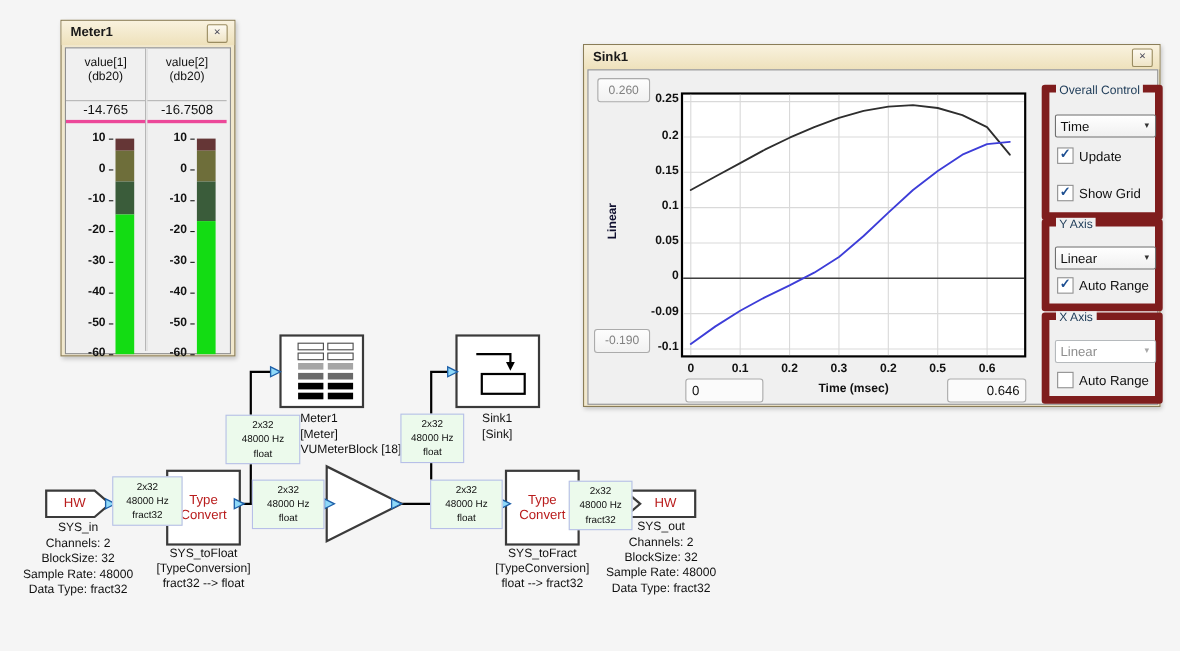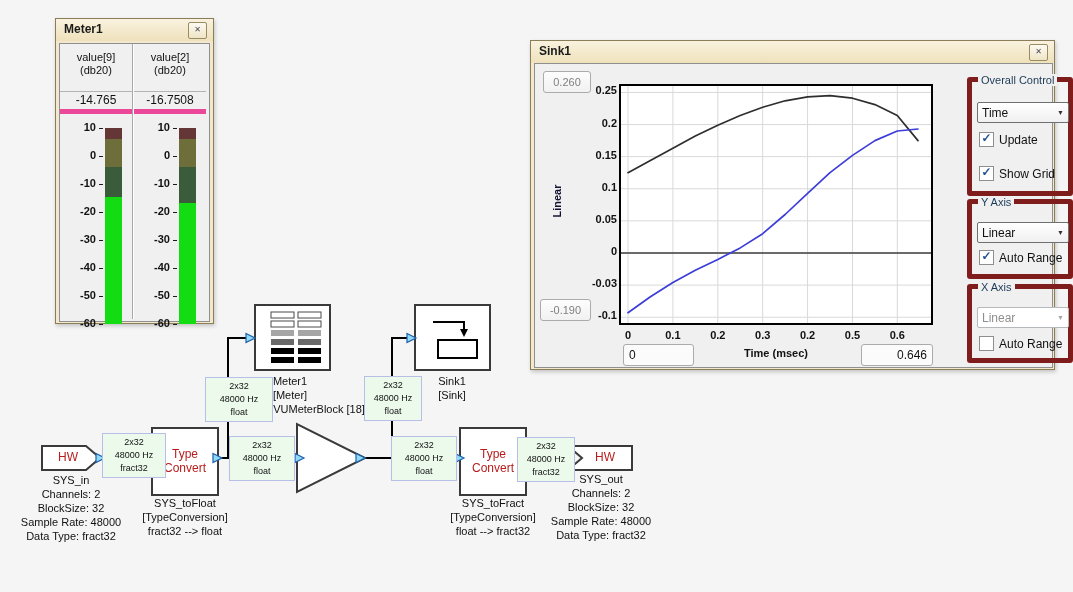--- a/index.html
+++ b/index.html
@@ -11,37 +11,37 @@
   .titlebar .title{position:absolute;left:8px;top:3px;font-size:12px;font-weight:bold;color:#1a1a1a;}
   .closebtn{position:absolute;right:6px;top:3px;width:17px;height:15px;border:1px solid #9a8c61;border-radius:2px;
             background:linear-gradient(#fdfaf1,#efe4c6);font-size:8px;line-height:14px;text-align:center;color:#4a4a5a;cursor:default;}
   .win-body{position:absolute;background:#f0f0f0;border:1px solid #8f8f8f;}
 
   
   .mcols{position:absolute;left:4px;top:25px;width:147px;height:275px;display:flex;}
   .mcol{width:72px;position:relative;}
   .mdivider{width:1px;background:#a8a8a8;border-right:1px solid #ffffff;}
   .col-header{height:40px;padding-top:7px;text-align:center;font-size:11px;line-height:13px;color:#111;border-bottom:1px solid #b4b4b4;}
-  .col-value{height:17px;line-height:17px;text-align:center;font-size:12px;color:#111;border-bottom:5px solid #ec4899;}
+  .col-value{height:17px;line-height:17px;text-align:center;font-size:12px;color:#111;border-bottom:3px solid #ec4899;}
   .meter-area{position:relative;height:210px;}
   .mtick{position:absolute;left:2px;width:34px;text-align:right;font-size:11px;font-weight:bold;color:#111;}
   .mdash{position:absolute;left:39px;width:4px;height:1px;background:#1a1a1a;}
   .mseg{position:absolute;left:45px;width:17px;}
 
   
   .val-box{position:absolute;height:20px;border:1px solid #ababab;border-radius:3px;background:linear-gradient(#fdfdfd,#f1f1f1);
            font-size:11px;line-height:20px;text-align:center;color:#808080;}
   .val-box.editable{background:#fbfbfb;color:#111;font-size:12px;}
   .rot-label{position:absolute;width:60px;height:14px;text-align:center;font-size:11px;font-weight:bold;color:#101030;
              transform:rotate(-90deg);}
   .plot-frame{position:absolute;border:2px solid #000;background:#fff;}
   .tick-x{position:absolute;width:40px;text-align:center;font-size:11px;font-weight:bold;color:#111;}
   .tick-y{position:absolute;right:0;width:48px;text-align:right;font-size:11px;font-weight:bold;color:#111;}
   .xaxis-caption{position:absolute;font-size:11px;font-weight:bold;color:#111;text-align:center;}
-  .groupbox{position:absolute;left:436px;width:96px;border:5px solid #7f1d1d;border-radius:3px;}
+  .groupbox{position:absolute;left:416px;width:96px;border:7px solid #7f1d1d;border-radius:3px;}
   .groupbox .legend{position:absolute;top:-8px;left:6px;background:#f0f0f0;padding:0 3px;font-size:11px;color:#1c3a57;white-space:nowrap;}
   .dropdown{position:absolute;left:5px;width:82px;height:19px;border:1px solid #707070;border-radius:2px;
             background:linear-gradient(#ffffff,#f0f0f0);font-size:12px;display:flex;align-items:center;justify-content:space-between;padding:0 4px;color:#111;}
   .dropdown .arrow{font-size:7px;color:#333;}
   .dropdown.disabled{border-color:#b5b9bc;color:#8e8e8e;background:#fff;}
   .dropdown.disabled .arrow{color:#a8a8a8;}
   .cbrow{position:absolute;display:flex;align-items:center;font-size:12px;color:#111;}
   .cbx{width:13px;height:13px;border:1px solid #8e8e8e;background:#fff;display:inline-block;font-size:12px;line-height:11px;
        font-weight:bold;color:#1d4f91;text-align:center;}
   .cbrow .cblabel{margin-left:5px;white-space:nowrap;}
@@ -189,21 +189,21 @@
 
   <div class="window" style="left:55px;top:18px;width:157px;height:304px;z-index:5;">
     <div class="titlebar">
       <span class="title">Meter1</span>
       <span class="closebtn">✕</span>
     </div>
     <div class="win-body" style="left:3px;top:24px;width:149px;height:277px;"></div>
     <div class="mcols">
       <div class="mcol">
         <div class="col-header">
-          <div>value[9]</div>
+          <div>value[1]</div>
           <div>(db20)</div>
         </div>
         <div class="col-value">-14.765</div>
         <div class="meter-area">
             <div class="mtick" style="top: 7px;">10</div>
             <div class="mdash" style="top: 14px;"></div>
             <div class="mtick" style="top: 35px;">0</div>
             <div class="mdash" style="top: 42px;"></div>
             <div class="mtick" style="top: 63px;">-10</div>
             <div class="mdash" style="top: 70px;"></div>
@@ -289,21 +289,21 @@
           <polyline points="7.0,226.7 29.4,210.7 51.9,196.5 74.3,184.3 96.8,173.4 119.2,161.9 141.7,147.7 164.1,128.5 186.6,107.3 209.0,86.7 231.5,69.4 253.9,54.6 276.3,45.0 297.0,43.0" fill="none" stroke="#3d3dd8" stroke-width="1.7" stroke-linejoin="round" stroke-linecap="round"></polyline>
         </svg>
     </div>
     <div id="y-ticks" style="position:absolute;left:38px;top:45px;width:48px;height:237px;">
         <div class="tick-y" style="top: -1.57724px;">0.25</div>
         <div class="tick-y" style="top: 30.5366px;">0.2</div>
         <div class="tick-y" style="top: 62.6504px;">0.15</div>
         <div class="tick-y" style="top: 94.7642px;">0.1</div>
         <div class="tick-y" style="top: 126.878px;">0.05</div>
         <div class="tick-y" style="top: 158.992px;">0</div>
-        <div class="tick-y" style="top: 191.106px;">-0.03</div>
+        <div class="tick-y" style="top: 191.106px;">-0.09</div>
         <div class="tick-y" style="top: 223.22px;">-0.1</div>
       </div>
     <div id="x-ticks" style="position:absolute;left:88px;top:288px;width:314px;height:14px;">
         <div class="tick-x" style="left: -11px; top: 0px;">0</div>
         <div class="tick-x" style="left: 33.8916px; top: 0px;">0.1</div>
         <div class="tick-x" style="left: 78.7833px; top: 0px;">0.2</div>
         <div class="tick-x" style="left: 123.675px; top: 0px;">0.3</div>
         <div class="tick-x" style="left: 168.567px; top: 0px;">0.2</div>
         <div class="tick-x" style="left: 213.458px; top: 0px;">0.5</div>
         <div class="tick-x" style="left: 258.35px; top: 0px;">0.6</div>

